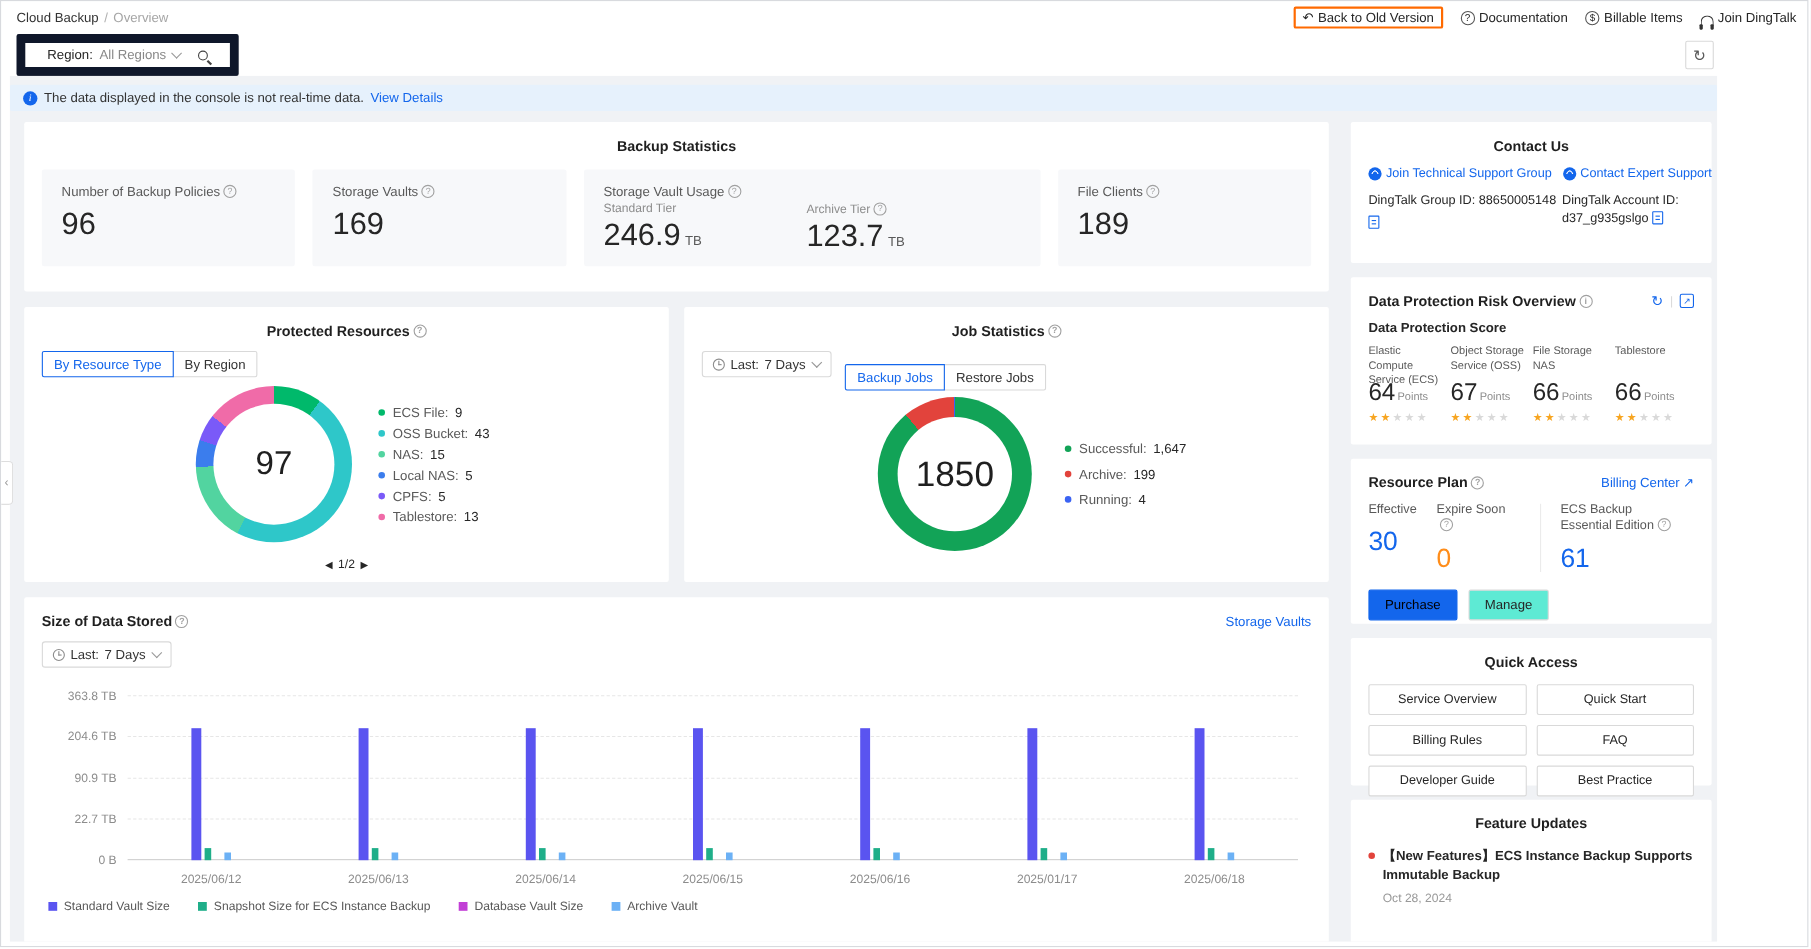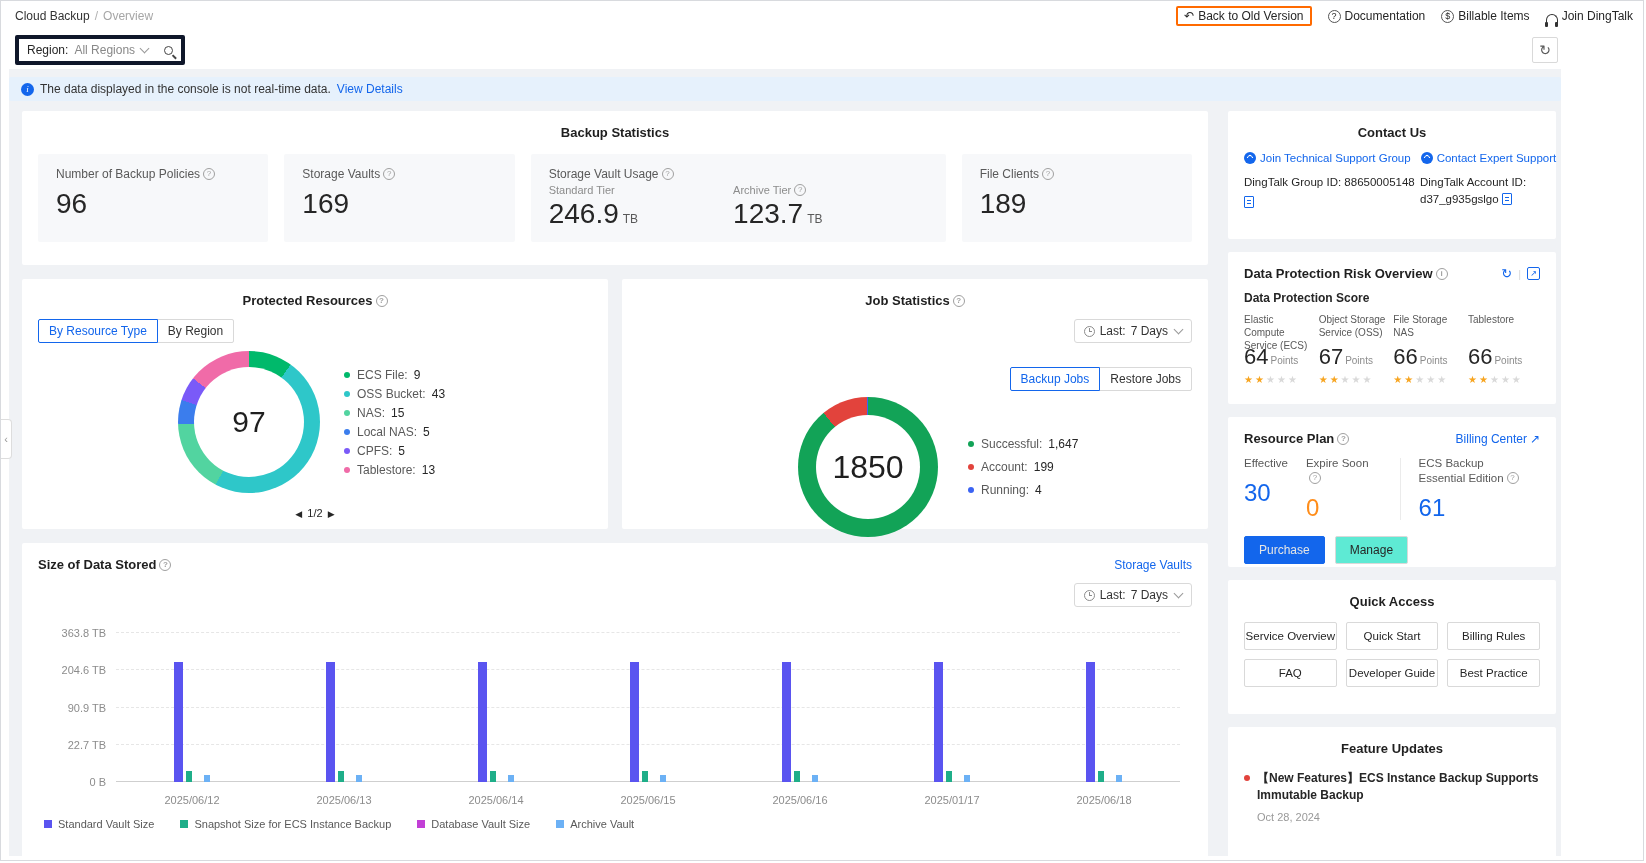--- a/index.html
+++ b/index.html
@@ -20,21 +20,21 @@
   .action { display: inline-flex; align-items: center; gap: 4px; cursor: pointer; white-space: nowrap; }
   .action.annotated { border: 2px solid #ff6a00; padding: 1px 6px; border-radius: 2px; }
   .glyph-icon { font-size: 12px; line-height: 1; }
   .icon-circ { width: 13px; height: 13px; border: 1px solid #555; border-radius: 50%; font-size: 9px; display: inline-flex; align-items: center; justify-content: center; line-height: 1; }
   .headset { width: 12px; height: 9px; border: 1.5px solid #333; border-bottom: none; border-radius: 7px 7px 0 0; position: relative; margin-top: 4px; display: inline-block; }
   .headset::before, .headset::after { content: ''; position: absolute; bottom: -4px; width: 3px; height: 5px; background: #333; border-radius: 1px; }
   .headset::before { left: -1.5px; } .headset::after { right: -1.5px; }
 
   
   .region-row { height: 38px; display: flex; align-items: center; padding-left: 14px; position: relative; }
-  .annotation-box { border: 4px solid #0f172a; border-radius: 2px; padding: 4px 8px; display: inline-flex; align-items: center; }
+  .annotation-box { border: 8px solid #0f172a; border-radius: 2px; padding: 4px 20px; display: inline-flex; align-items: center; }
   .region-select { display: inline-flex; align-items: center; gap: 6px; cursor: pointer; }
   .region-label { color: #262626; }
   .region-value { color: #888; }
   .chev { width: 7px; height: 7px; border-right: 1.5px solid #999; border-bottom: 1.5px solid #999; transform: rotate(45deg); margin-top: -4px; display: inline-block; }
   .mag { width: 9px; height: 9px; border: 1.5px solid #444; border-radius: 50%; position: relative; margin-left: 10px; display: inline-block; }
   .mag::after { content: ''; position: absolute; width: 5px; height: 1.5px; background: #444; transform: rotate(45deg); left: 7px; top: 9px; }
   .refresh-btn { position: absolute; right: 85px; top: 6px; width: 26px; height: 26px; border: 1px solid #d9d9d9; background: #fff; border-radius: 2px; color: #595959; font-size: 14px; cursor: pointer; display: flex; align-items: center; justify-content: center; }
 
   
   .canvas { position: absolute; top: 68px; left: 8px; width: 1552px; height: 787px; background: #f0f2f5; overflow: hidden; }
@@ -63,21 +63,21 @@
   .subs .stat-value { margin-top: 3px; }
 
   
   .panels-row { display: flex; gap: 14px; margin-top: 14px; }
   .panel { flex: 1; position: relative; height: 250px; }
   .seg { display: inline-flex; margin-top: 11px; }
   .seg .tab { border: 1px solid #d9d9d9; background: #fff; color: #333; font-size: 12px; padding: 4px 10px; cursor: pointer; margin-left: -1px; white-space: nowrap; }
   .seg .tab:first-child { margin-left: 0; border-radius: 2px 0 0 2px; }
   .seg .tab:last-child { border-radius: 0 2px 2px 0; }
   .seg .tab.active { border-color: #1366ec; color: #1366ec; z-index: 1; position: relative; }
-  .controls-row { display: flex; align-items: flex-end; gap: 12px; margin-top: 11px; flex-direction: column; }
+  .controls-row { display: flex; align-items: flex-start; gap: 12px; margin-top: 11px; }
   .controls-row .seg { margin-top: 12px; }
   .filter { display: inline-flex; align-items: center; gap: 5px; border: 1px solid #d9d9d9; border-radius: 3px; padding: 4px 9px; font-size: 12px; color: #333; cursor: pointer; background: #fff; }
   .clock { width: 11px; height: 11px; border: 1px solid #8c8c8c; border-radius: 50%; position: relative; display: inline-block; }
   .clock::after { content: ''; position: absolute; left: 4.2px; top: 1.8px; width: 1px; height: 3.6px; background: #8c8c8c; }
   .clock::before { content: ''; position: absolute; left: 4.2px; top: 4.8px; width: 3px; height: 1px; background: #8c8c8c; }
   .filter .chev { margin-left: 2px; }
 
   .panel-body { display: flex; align-items: center; }
   .donut { position: relative; border-radius: 50%; flex: none; }
   .donut-hole { position: absolute; background: #fff; border-radius: 50%; }
@@ -130,24 +130,24 @@
   .stars .on { color: #f7a521; }
 
   .plan-card { height: 150px; }
   .plan-metrics { display: flex; margin-top: 10px; }
   .plan-col { padding-right: 18px; }
   .plan-label { font-size: 11.5px; color: #595959; max-width: 112px; line-height: 1.3; }
   .plan-value { font-size: 24px; margin-top: 8px; }
   .plan-div { width: 1px; background: #ebebeb; margin: 2px 18px 2px 4px; }
   .plan-buttons { display: flex; gap: 10px; margin-top: 14px; }
   .btn { font-size: 12px; padding: 6px 14px; border-radius: 2px; border: 1px solid #d9d9d9; background: #5eead4; color: #262626; cursor: pointer; }
-  .btn.primary { background: #1366ec; border-color: #1366ec; color: #e5e5e5; }
+  .btn.primary { background: #1366ec; border-color: #1366ec; color: #000000; }
 
   .quick-card { height: 134px; }
-  .quick-grid { display: grid; grid-template-columns: repeat(3, 1fr); gap: 9px; margin-top: 13px; }
+  .quick-grid { display: grid; grid-template-columns: repeat(2, 1fr); gap: 9px; margin-top: 13px; }
   .quick-btn { height: 28px; border: 1px solid #d9d9d9; border-radius: 2px; background: #fff; font-size: 11.5px; color: #262626; cursor: pointer; display: flex; align-items: center; justify-content: center; white-space: nowrap; }
 
   .features-card { flex: 1; min-height: 160px; }
   .feature-item { margin-top: 14px; }
   .feature-head { display: flex; gap: 7px; font-size: 12px; font-weight: 700; color: #262626; line-height: 1.45; }
   .feature-dot { width: 6px; height: 6px; border-radius: 50%; background: #e2433c; flex: none; margin-top: 5px; }
   .feature-date { font-size: 11px; color: #999; margin-top: 6px; padding-left: 13px; }
 
   .collapse-handle { position: absolute; left: 0; top: 418px; width: 11px; height: 40px; background: #fff; border: 1px solid #ddd; border-left: none; border-radius: 0 4px 4px 0; display: flex; align-items: center; justify-content: center; color: #999; font-size: 11px; cursor: pointer; z-index: 5; }
 </style>
@@ -320,21 +320,21 @@
                 <div class="donut-center" style="font-size:32px;">1850</div>
               </div>
               <div class="legend" id="job-legend">
                   <div class="lg-item" style="margin: 9px 0px;">
                     <span class="lg-dot" style="background: rgb(18, 163, 87);"></span>
                     <span>Successful:</span>
                     <span class="lg-val">1,647</span>
                   </div>
                   <div class="lg-item" style="margin: 9px 0px;">
                     <span class="lg-dot" style="background: rgb(226, 67, 60);"></span>
-                    <span>Account:</span>
+                    <span>Archive:</span>
                     <span class="lg-val">199</span>
                   </div>
                   <div class="lg-item" style="margin: 9px 0px;">
                     <span class="lg-dot" style="background: rgb(59, 99, 243);"></span>
                     <span>Running:</span>
                     <span class="lg-val">4</span>
                   </div>
                 </div>
             </div>
           </section>

